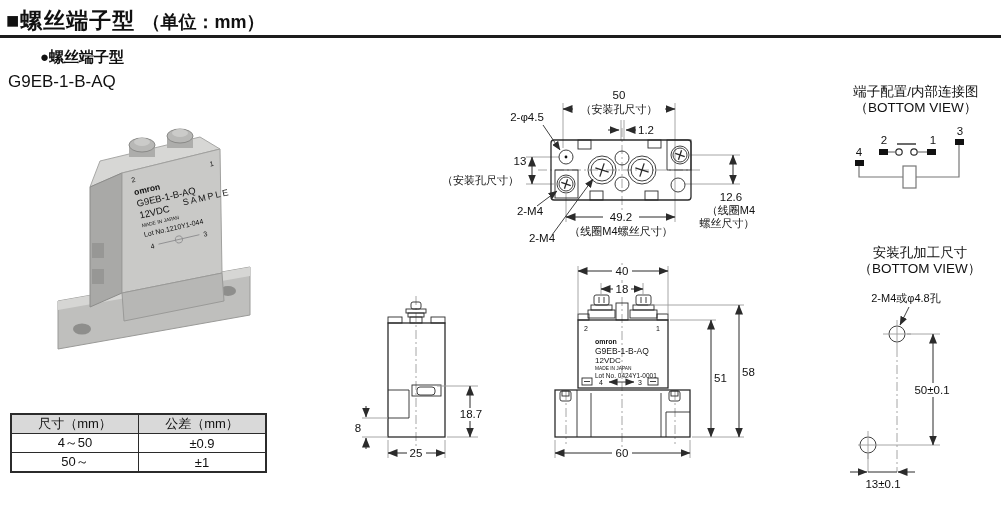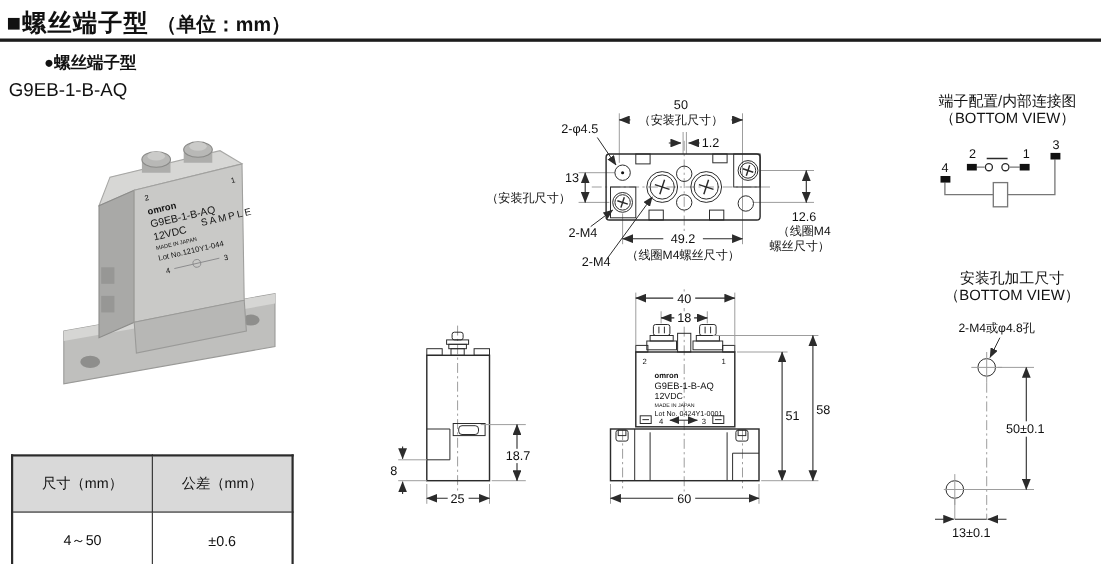--- a/index.html
+++ b/index.html
@@ -21,21 +21,21 @@
   .dim{stroke:#2b2b2b;stroke-width:1;fill:none;}
   .wb{fill:#fff;}
   .d{font-size:11.5px;}
   .dc{font-size:11px;}
   .tt{font-size:13.5px;}
   .mid{text-anchor:middle;}
   .blk{fill:#111;stroke:none;}
   
   #tol-table{left:10px;top:413px;border-collapse:collapse;border:2px solid #2b2b2b;}
   #tol-table th,#tol-table td{border:1px solid #2b2b2b;font-size:13px;font-weight:normal;
-    text-align:center;padding:16px 8px;height:18px;}
+    text-align:center;padding:0 8px;height:18px;}
   #tol-table th{background:#d9d9d9;width:110px;}
   #tol-table td{height:17px;}
 </style>
 </head>
 <body>
 
 <div id="page">
 
   <svg width="0" height="0" style="position:absolute" aria-hidden="true">
     <defs>
@@ -358,18 +358,22 @@
   </svg>
 
   <table class="abs" id="tol-table">
     <tbody>
         <tr>
       <th>尺寸（mm）</th>
       <th>公差（mm）</th>
     </tr>
     <tr>
       <td>4～50</td>
-      <td>±0.6</td>
+      <td>±0.9</td>
+    </tr>
+    <tr>
+      <td>50～</td>
+      <td>±1</td>
     </tr>
   </tbody>
     </table>
 
 </div>
 
 </body></html>

